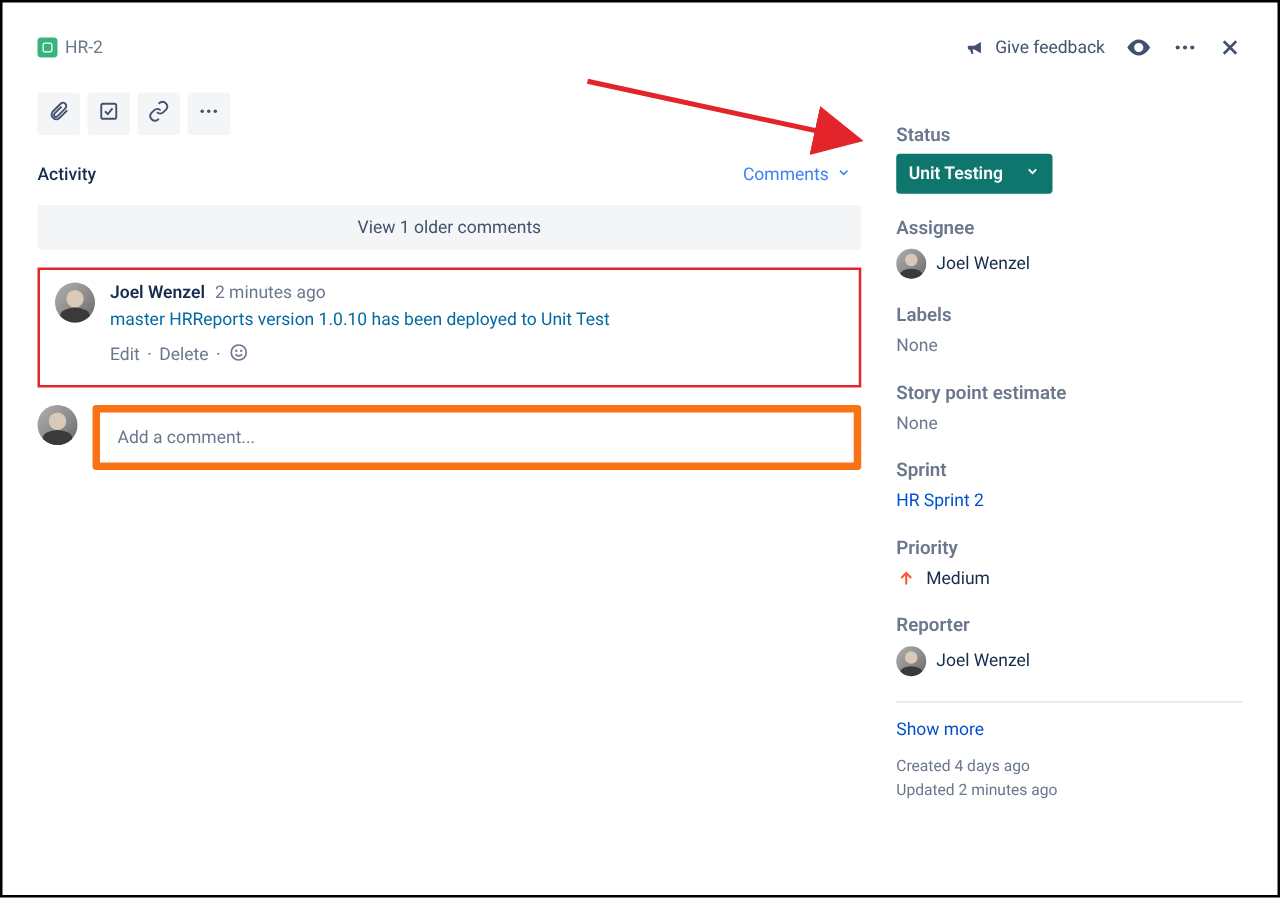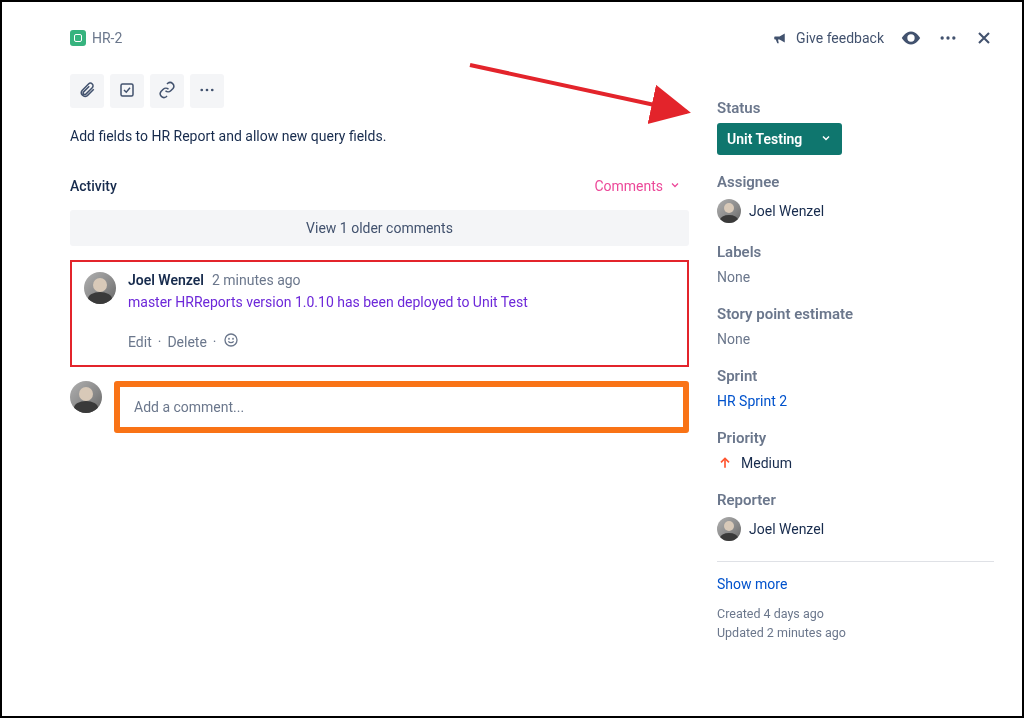--- a/index.html
+++ b/index.html
@@ -7,21 +7,21 @@
     margin: 0;
     font-family: -apple-system, BlinkMacSystemFont, "Segoe UI", Roboto, sans-serif;
     font-size: 14px;
     color: #172B4D;
     background: #fff;
     width: 1024px;
     height: 718px;
     position: relative;
     border: 2px solid #000;
   }
-  .container { display: flex; height: 100%; padding-left: 40px; }
+  .container { display: flex; height: 100%; }
   .main {
     flex: 1;
     padding: 20px 28px;
     position: relative;
   }
   .side {
     width: 305px;
     padding: 20px 28px 20px 0;
   }
 
@@ -107,21 +107,21 @@
     margin-bottom: 12px;
   }
   .activity-label {
     font-weight: 500;
     color: #172B4D;
   }
   .comments-dd {
     display: flex;
     align-items: center;
     gap: 6px;
-    color: #ec4899;
+    color: #3b82f6;
     cursor: pointer;
     padding: 4px 8px;
   }
 
   .older-bar {
     background: #F4F5F7;
     border-radius: 3px;
     text-align: center;
     padding: 10px 0;
     color: #42526E;
@@ -166,21 +166,21 @@
 
   .comment-body { flex: 1; }
   .comment-head {
     display: flex;
     gap: 8px;
     align-items: baseline;
     margin-bottom: 6px;
   }
   .comment-author { font-weight: 600; }
   .comment-time { color: #6B778C; }
-  .comment-text { color: #6d28d9; margin-bottom: 22px; }
+  .comment-text { color: #0369a1; margin-bottom: 10px; }
   .comment-actions {
     display: flex;
     gap: 6px;
     align-items: center;
     color: #6B778C;
   }
   .comment-actions span { cursor: pointer; }
   .dot { color:#6B778C; }
 
   .add-comment-row {
@@ -289,21 +289,20 @@
         <span>
           <svg width="18" height="18" viewBox="0 0 24 24" fill="currentColor">
               <circle cx="5" cy="12" r="1.8"></circle>
               <circle cx="12" cy="12" r="1.8"></circle>
               <circle cx="19" cy="12" r="1.8"></circle>
             </svg>
         </span>
       </div>
     </div>
 
-    <p class="desc">Add fields to HR Report and allow new query fields.</p>
 
     <div class="activity-row">
       <div class="activity-label">Activity</div>
       <div class="comments-dd">
         <span>Comments</span>
         <span>
           <svg width="12" height="12" viewBox="0 0 24 24" fill="none" stroke="currentColor" stroke-width="2.5">
               <path d="M6 9l6 6 6-6"></path>
             </svg>
         </span>

